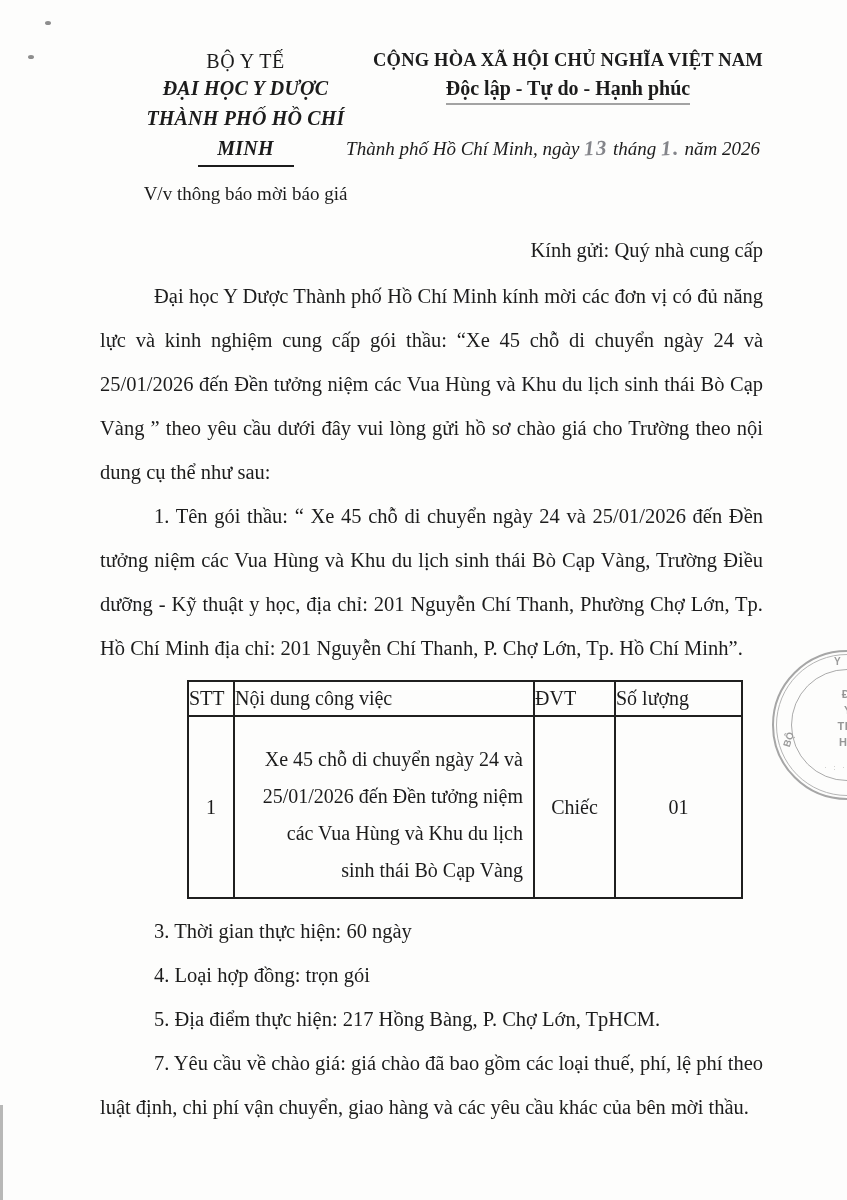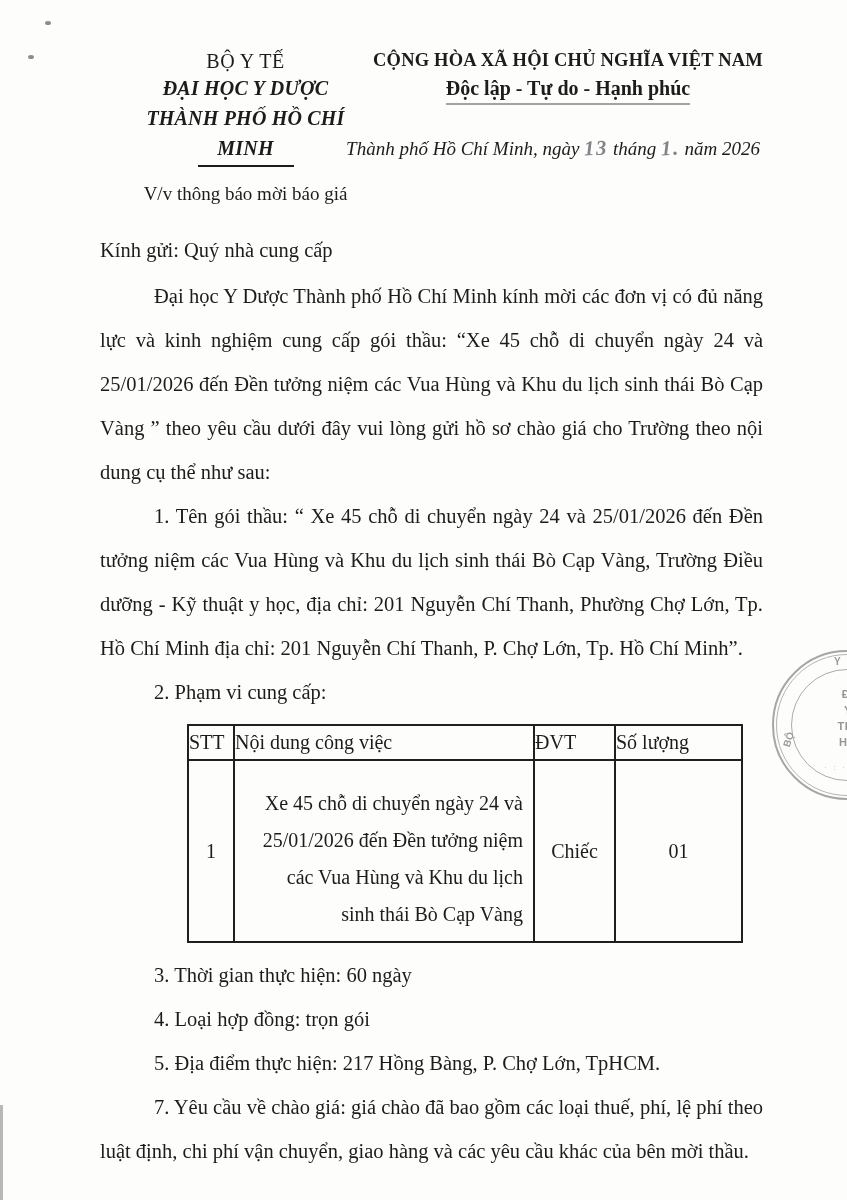--- a/index.html
+++ b/index.html
@@ -34,21 +34,21 @@
     font-style: italic;
     color: #84858a;
     letter-spacing: 1.5px;
     display: inline-block;
     transform: rotate(-3deg);
     font-size: 21px;
     font-weight: 600;
   }
 
   
-  .salutation { text-align: left; font-size: 20.5px; margin-top: 34px; }
+  .salutation { text-align: right; font-size: 20.5px; margin-top: 34px; }
   .para {
     font-size: 20.5px;
     line-height: 44px;
     text-align: justify;
     text-indent: 54px;
   }
   .para.first { margin-top: 12px; }
   .list-item { font-size: 20.5px; line-height: 44px; text-indent: 54px; text-align: justify; }
 
   
@@ -146,21 +146,20 @@
       </div>
     </div>
   </div>
 
   <div class="salutation">Kính gửi: Quý nhà cung cấp</div>
 
   <p class="para first">Đại học Y Dược Thành phố Hồ Chí Minh kính mời các đơn vị có đủ năng lực và kinh nghiệm cung cấp gói thầu: “Xe 45 chỗ di chuyển ngày 24 và 25/01/2026 đến Đền tưởng niệm các Vua Hùng và Khu du lịch sinh thái Bò Cạp Vàng ” theo yêu cầu dưới đây vui lòng gửi hồ sơ chào giá cho Trường theo nội dung cụ thể như sau:</p>
 
   <p class="para">1. Tên gói thầu: “ Xe 45 chỗ di chuyển ngày 24 và 25/01/2026 đến Đền tưởng niệm các Vua Hùng và Khu du lịch sinh thái Bò Cạp Vàng, Trường Điều dưỡng - Kỹ thuật y học, địa chỉ: 201 Nguyễn Chí Thanh, Phường Chợ Lớn, Tp. Hồ Chí Minh địa chỉ: 201 Nguyễn Chí Thanh, P. Chợ Lớn, Tp. Hồ Chí Minh”.</p>
 
-  <p class="para">2. Phạm vi cung cấp:</p>
 
   <table class="scope-table">
     <colgroup>
       <col class="col-stt">
         <col class="col-content">
         <col class="col-dvt">
         <col class="col-qty">
     </colgroup>
     <thead>
       <tr>

